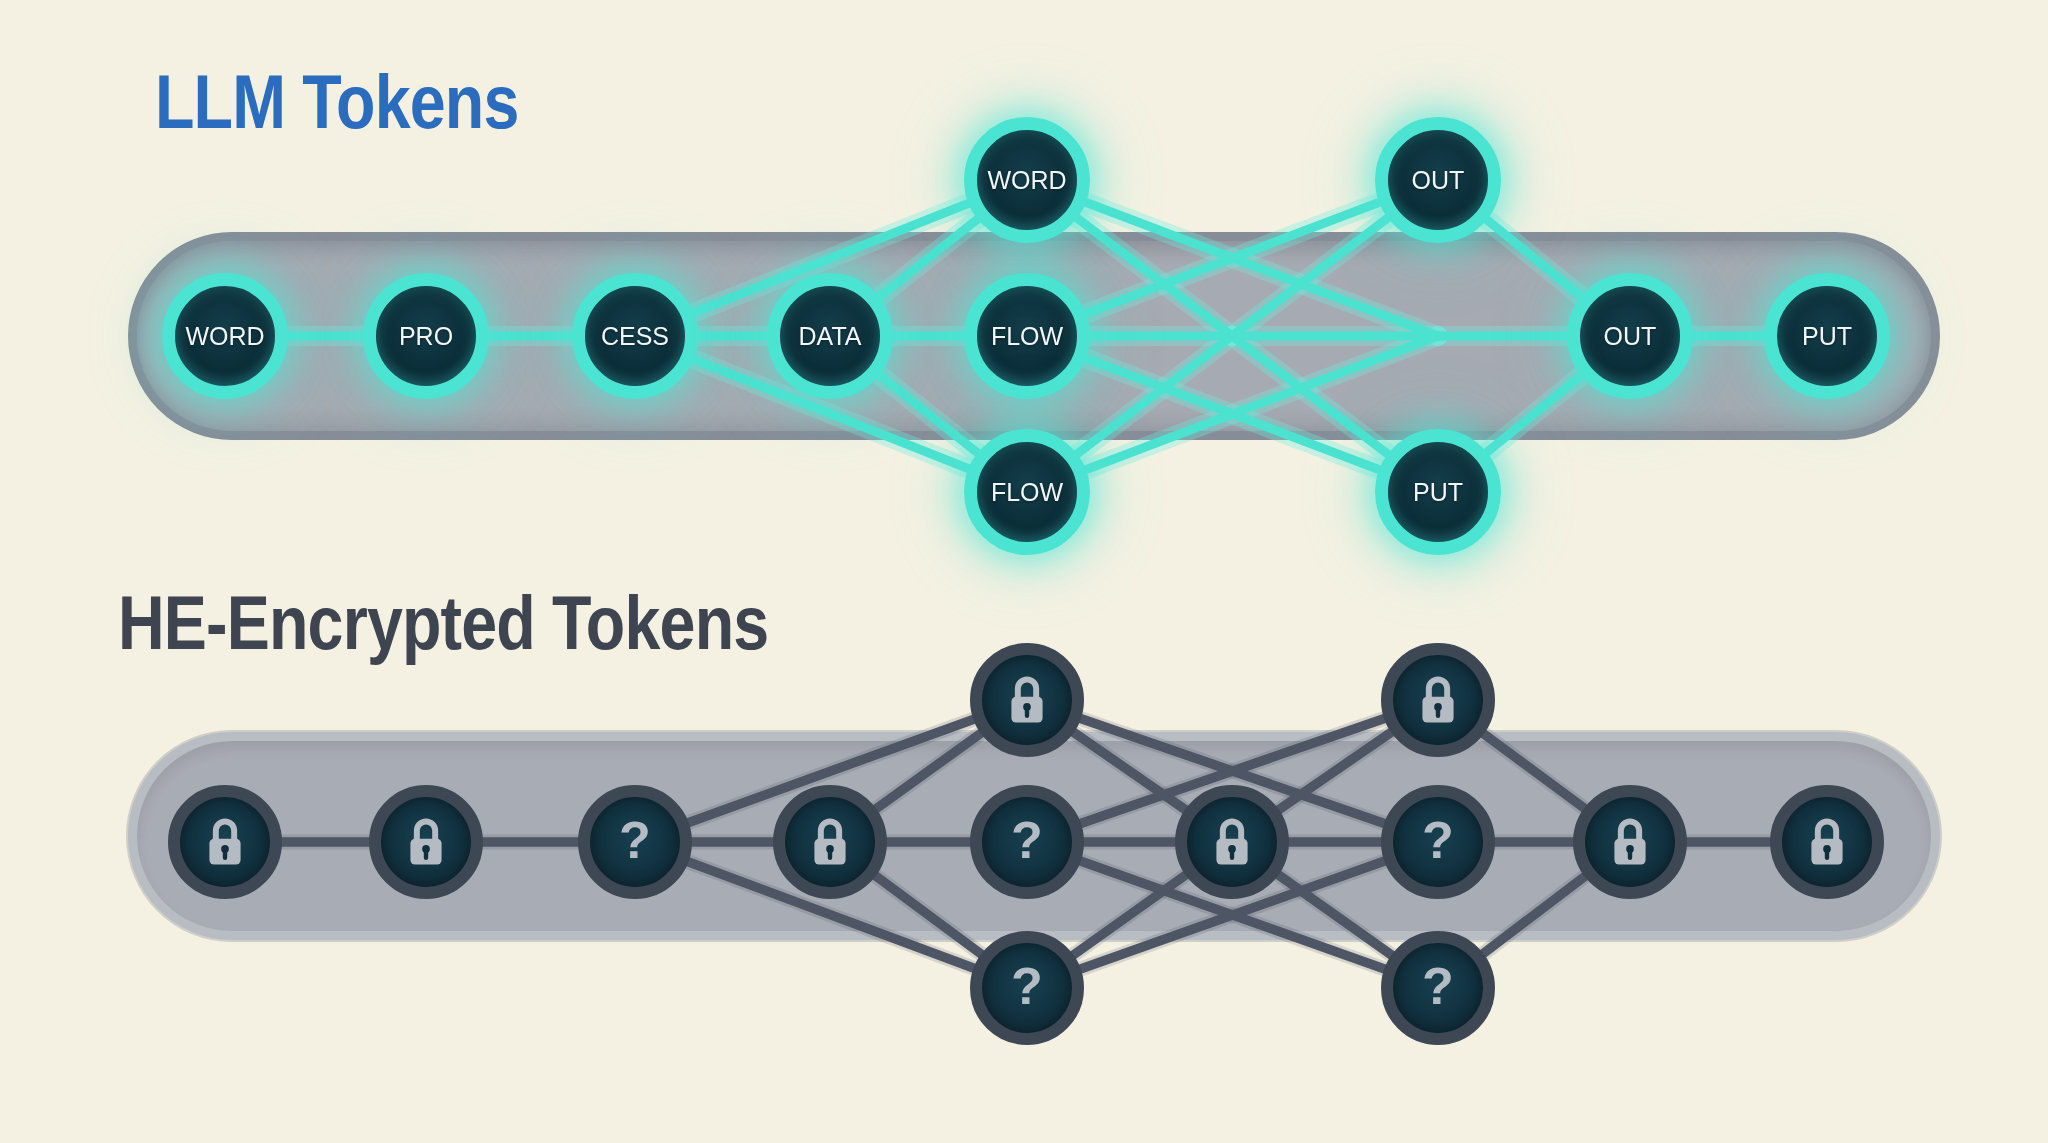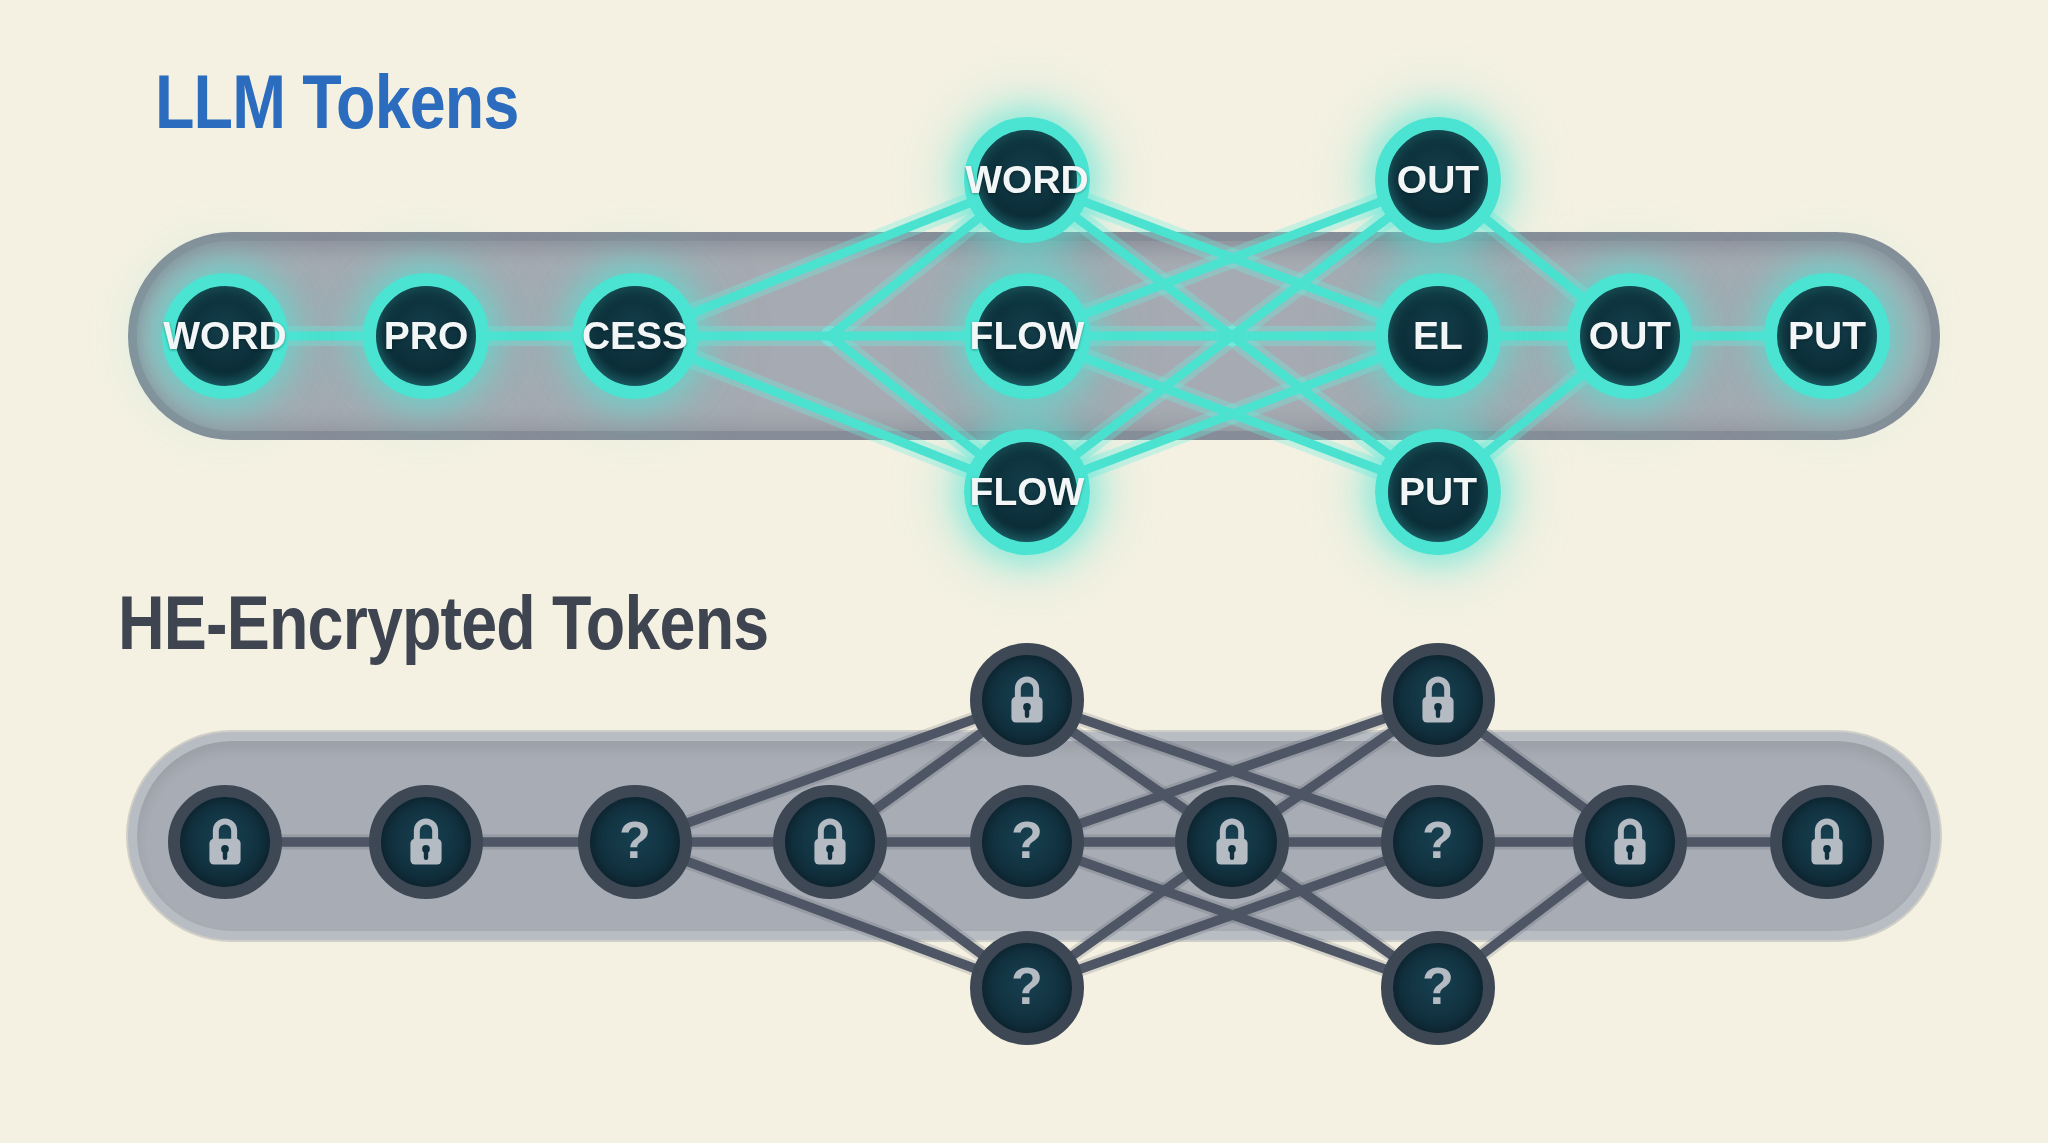--- a/index.html
+++ b/index.html
@@ -40,21 +40,21 @@
     box-sizing:border-box;
   }
   .token-node{
     width:126px;height:126px;
     border:13px solid var(--token-ring,#4be4d2);
     background:radial-gradient(circle at 50% 42%, #133e4a 0%, #0b2d38 58%, #155561 100%);
     box-shadow:0 0 28px 10px var(--token-glow,rgba(80,230,214,.5)),
                0 0 60px 18px rgba(80,230,214,.22),
                inset 0 0 16px rgba(86,232,217,.28);
     color:var(--token-text,#f2f6f7);
-    font-weight:bold;font-size:39px;letter-spacing:0;
+    font-weight:normal;font-size:25px;letter-spacing:0;
     text-shadow:0 1px 3px rgba(0,0,0,.35);
   }
   .enc-node{
     width:114px;height:114px;
     border:12px solid var(--enc-ring,#3e4855);
     background:radial-gradient(circle at 50% 45%, #174050 0%, #11303e 58%, #0e2733 100%);
     box-shadow:inset 0 0 14px rgba(0,0,0,.38);
   }
   .enc-node .q{
     color:var(--enc-icon,#b5bbc3);font-size:52px;font-weight:bold;line-height:1;
@@ -167,25 +167,25 @@
   <div class="nodes" id="nodes-top">
       <div class="node token-node" style="left: 162px; top: 273px;">
         <span>WORD</span>
       </div>
       <div class="node token-node" style="left: 363px; top: 273px;">
         <span>PRO</span>
       </div>
       <div class="node token-node" style="left: 572px; top: 273px;">
         <span>CESS</span>
       </div>
+      <div class="node token-node" style="left: 767px; top: 273px;">
+        <span>DATA</span>
+      </div>
       <div class="node token-node" style="left: 964px; top: 273px;">
         <span>FLOW</span>
-      </div>
-      <div class="node token-node" style="left: 1375px; top: 273px;">
-        <span>EL</span>
       </div>
       <div class="node token-node" style="left: 1567px; top: 273px;">
         <span>OUT</span>
       </div>
       <div class="node token-node" style="left: 1764px; top: 273px;">
         <span>PUT</span>
       </div>
       <div class="node token-node" style="left: 964px; top: 117px;">
         <span>WORD</span>
       </div>

